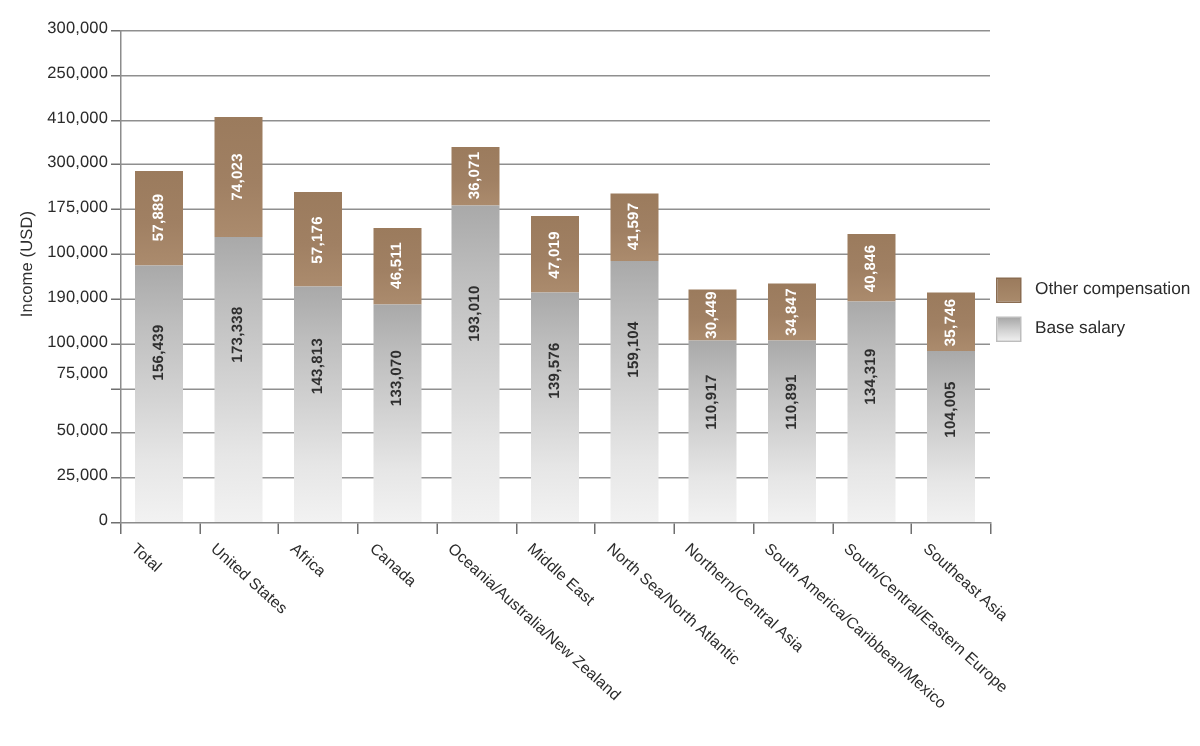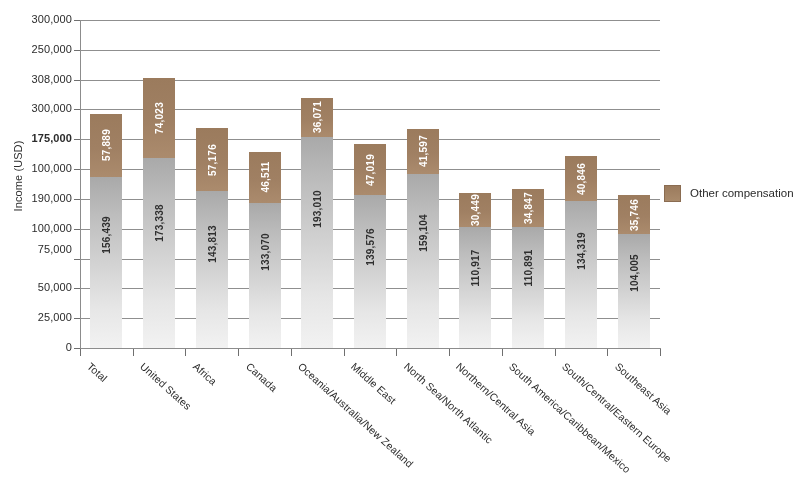--- a/index.html
+++ b/index.html
@@ -186,23 +186,23 @@
 </head>
 <body>
 
 <div id="chart-root">
 
   <div id="y-axis-title">Income (USD)</div>
 
   <div id="ytick-labels">
       <div class="ytick-label" style="top: 13px;">300,000</div>
       <div class="ytick-label" style="top: 42.8182px;">250,000</div>
-      <div class="ytick-label" style="top: 72.6364px;">308,000</div>
+      <div class="ytick-label" style="top: 72.6364px;">410,000</div>
       <div class="ytick-label" style="top: 102.455px;">300,000</div>
-      <div class="ytick-label" style="top: 132.273px; font-weight: bold;">175,000</div>
+      <div class="ytick-label" style="top: 132.273px;">175,000</div>
       <div class="ytick-label" style="top: 162.091px;">100,000</div>
       <div class="ytick-label" style="top: 191.909px;">190,000</div>
       <div class="ytick-label" style="top: 221.727px;">100,000</div>
       <div class="ytick-label" style="top: 243px;">75,000</div>
       <div class="ytick-label" style="top: 281.364px;">50,000</div>
       <div class="ytick-label" style="top: 311.182px;">25,000</div>
       <div class="ytick-label" style="top: 341px;">0</div>
     </div>
 
   <div id="axis-line-y"></div>
@@ -321,20 +321,24 @@
       <div class="xcat-label" style="left: 462.455px; top: 360px;">Northern/Central Asia</div>
       <div class="xcat-label" style="left: 515.182px; top: 360px;">South America/Caribbean/Mexico</div>
       <div class="xcat-label" style="left: 567.909px; top: 360px;">South/Central/Eastern Europe</div>
       <div class="xcat-label" style="left: 620.636px; top: 360px;">Southeast Asia</div>
     </div>
 
   <div id="legend">
       <div class="legend-row">
         <span class="legend-swatch other"></span>
         <span class="legend-text">Other compensation</span>
+      </div>
+      <div class="legend-row">
+        <span class="legend-swatch base"></span>
+        <span class="legend-text">Base salary</span>
       </div>
     </div>
 
 <div class="ytick-mark" style="top: 20px;"></div>
     <div class="ytick-mark" style="top: 49.8182px;"></div>
     <div class="ytick-mark" style="top: 79.6364px;"></div>
     <div class="ytick-mark" style="top: 109.455px;"></div>
     <div class="ytick-mark" style="top: 139.273px;"></div>
     <div class="ytick-mark" style="top: 169.091px;"></div>
     <div class="ytick-mark" style="top: 198.909px;"></div>

